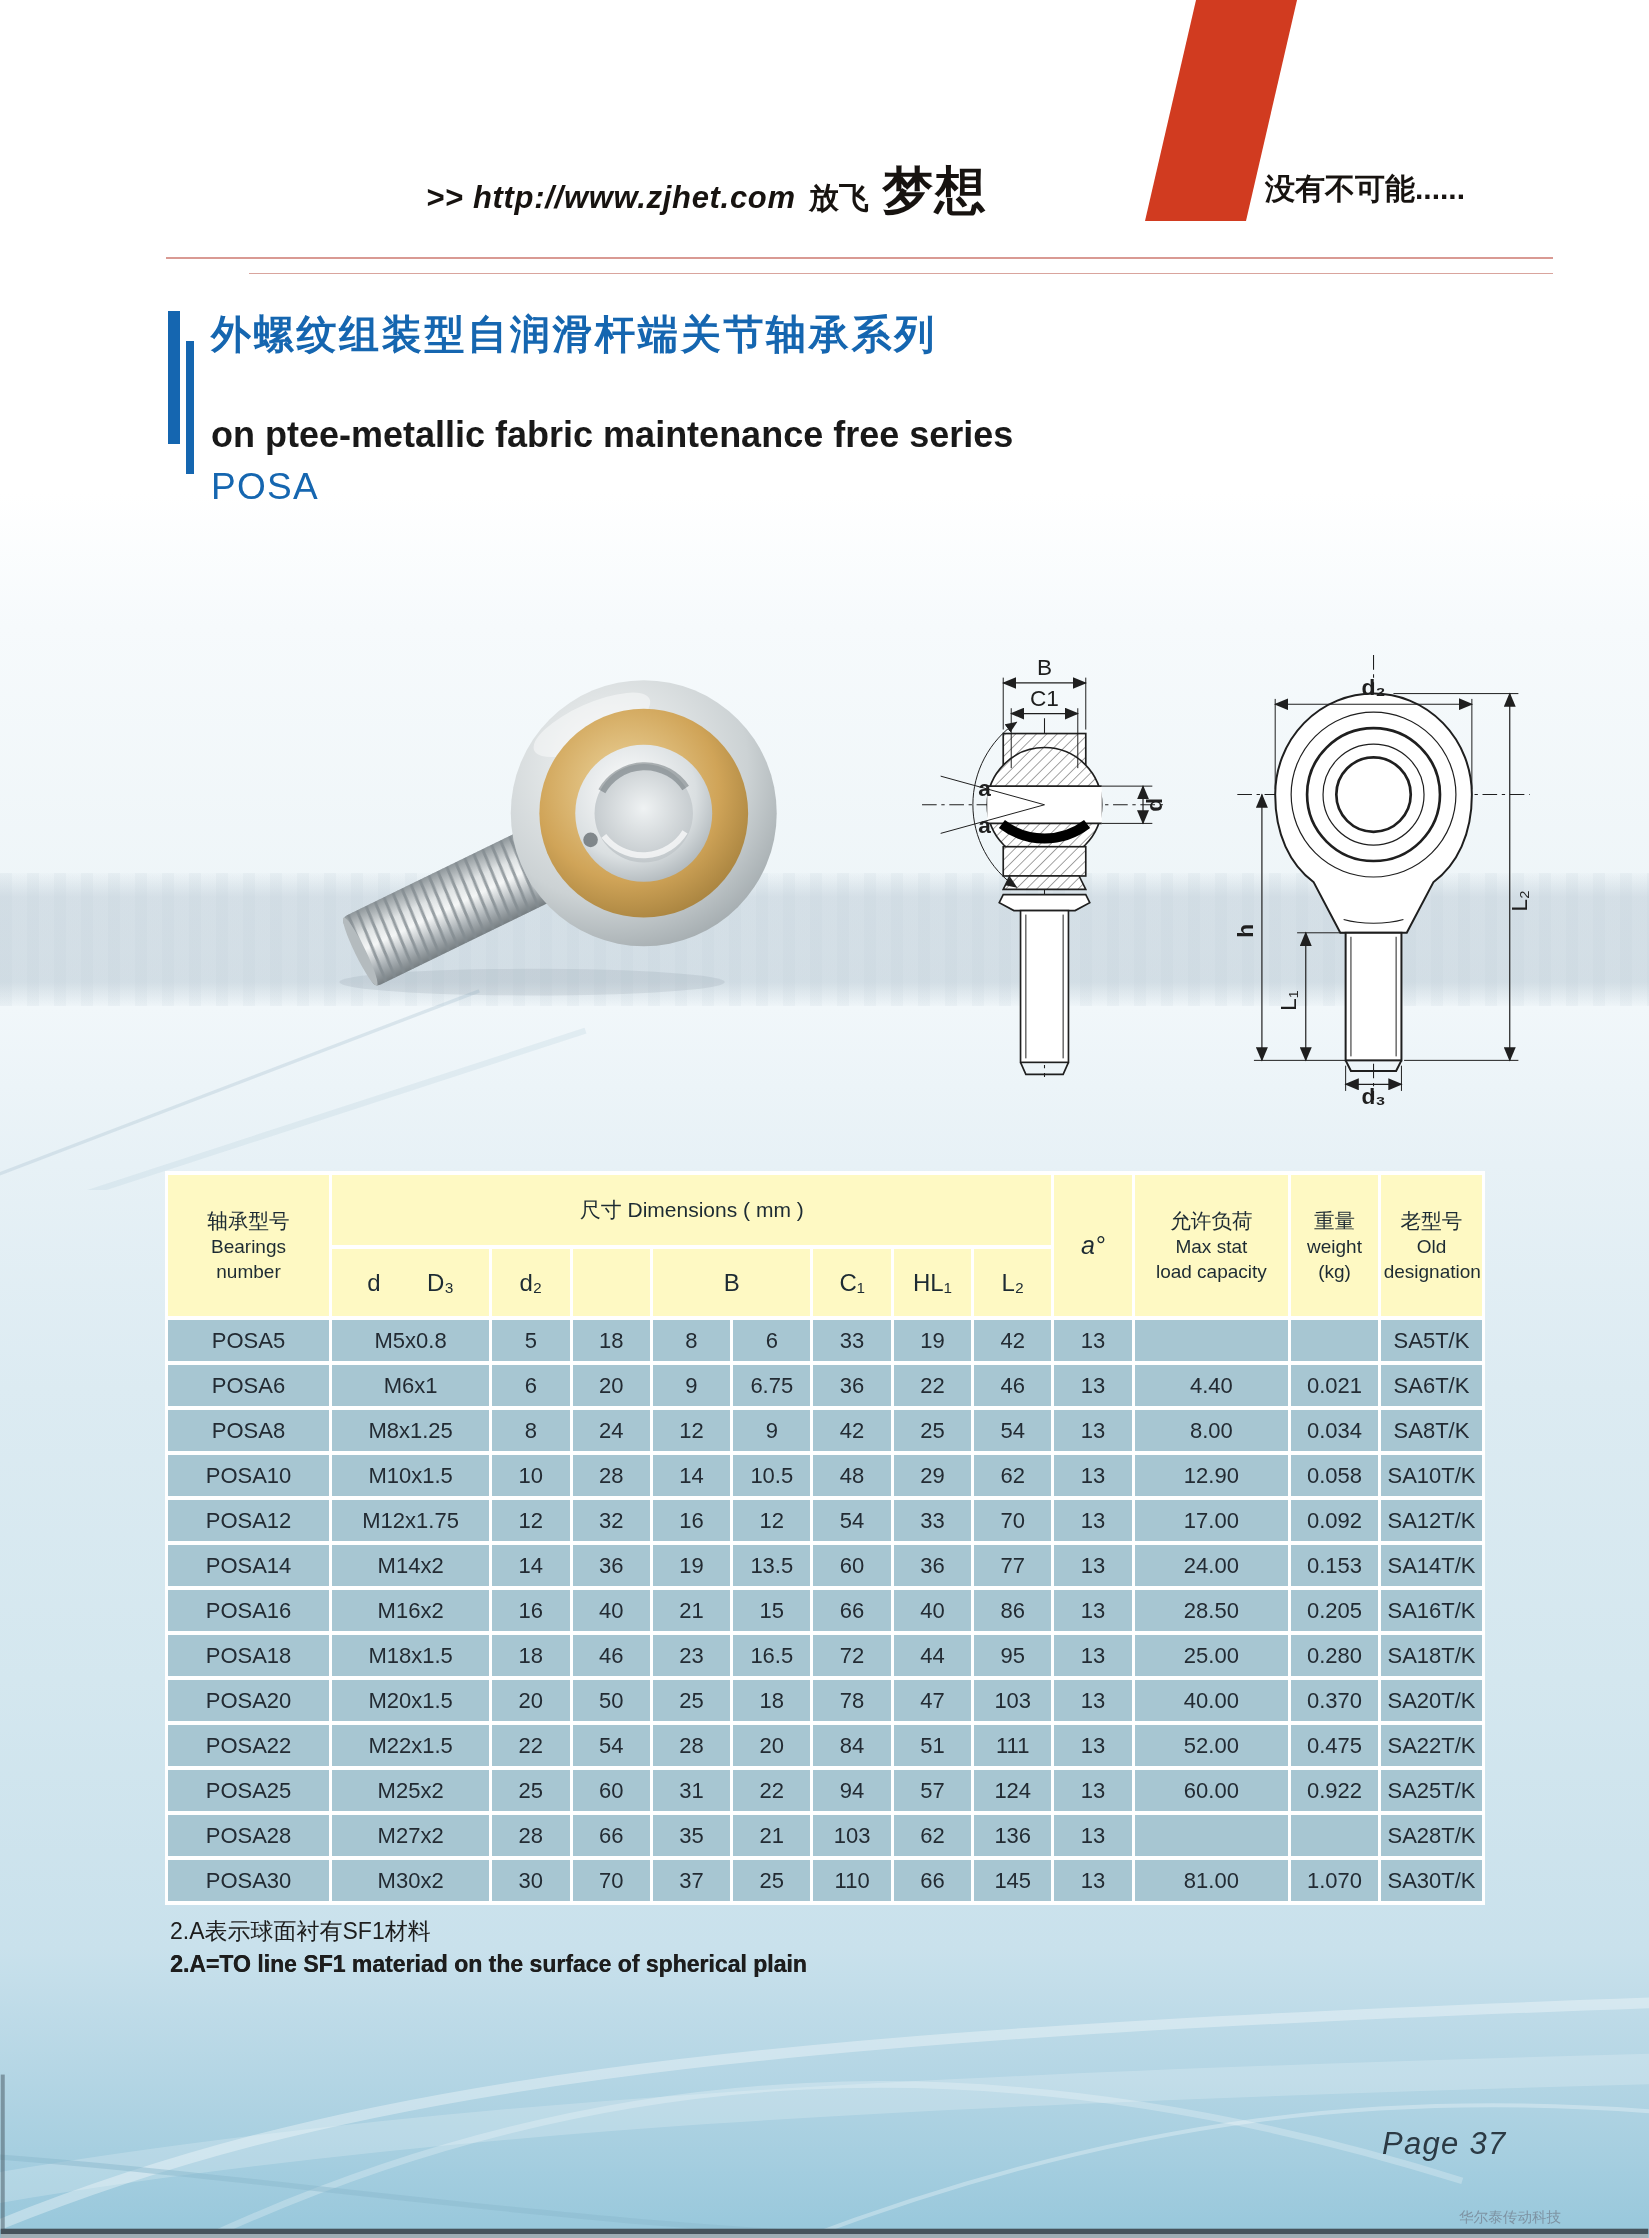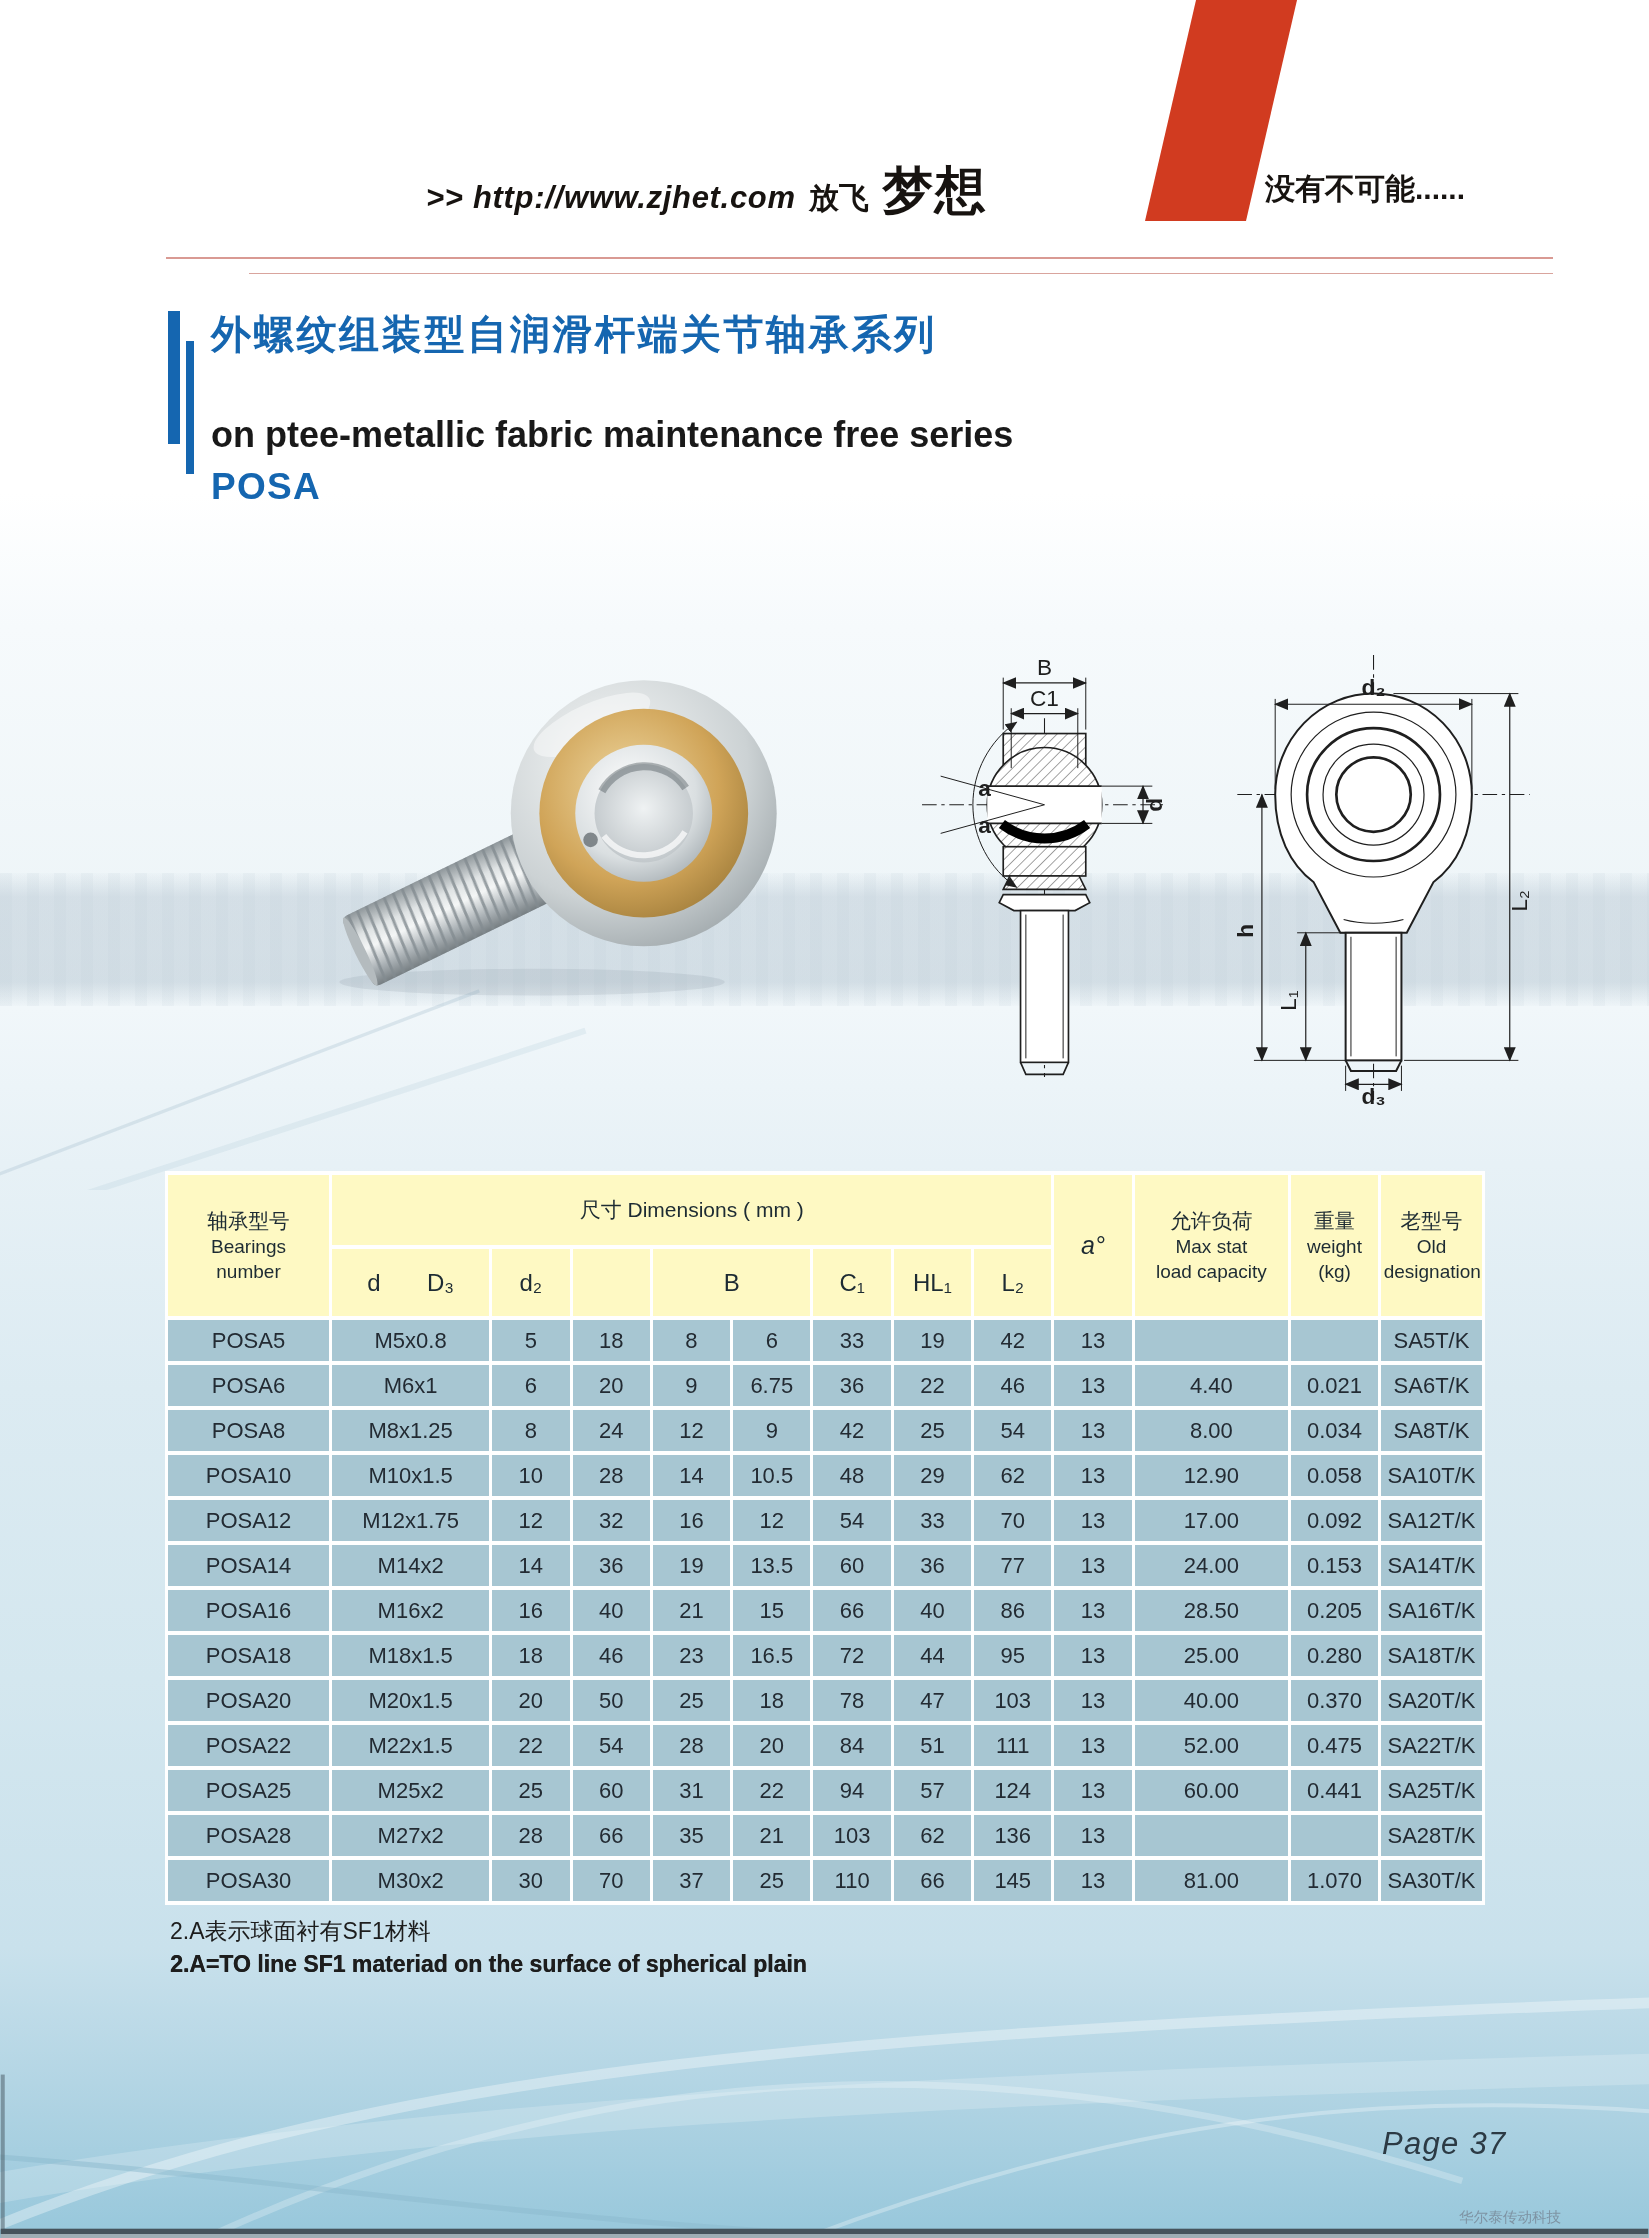--- a/index.html
+++ b/index.html
@@ -23,21 +23,21 @@
   .red-banner{position:absolute;left:1145px;top:0;width:101px;height:221px;background:#d13b20;transform:skewX(-13deg);transform-origin:bottom left;}
   .hdr-right{position:absolute;left:1265px;top:169px;font-size:30px;font-weight:bold;color:#171310;white-space:nowrap;}
   .rule1{position:absolute;left:166px;top:257px;width:1387px;height:2px;background:#d99a93;}
   .rule2{position:absolute;left:249px;top:273px;width:1304px;height:1.3px;background:#d9a49d;}
   
   .bar1{position:absolute;left:168px;top:311px;width:12px;height:133px;background:#1566b0;}
   .bar2{position:absolute;left:186px;top:341px;width:8px;height:133px;background:#1566b0;}
   .title-zh{position:absolute;left:211px;top:307px;font-size:40px;font-weight:bold;color:#1566b0;letter-spacing:2.7px;white-space:nowrap;}
   .title-en1{position:absolute;left:211px;top:364px;font-size:36px;font-weight:bold;color:#191919;white-space:nowrap;}
   .title-en2{position:absolute;left:211px;top:414px;font-size:36px;font-weight:bold;color:#191919;white-space:nowrap;text-align:center;}
-  .title-series{position:absolute;left:211px;top:466px;font-size:37px;font-weight:bold;color:#1566b0;letter-spacing:1.3px;}
+  .title-series{position:absolute;left:211px;top:466px;font-size:37px;font-weight:normal;color:#1566b0;letter-spacing:1.3px;}
   
   .noise-band{position:absolute;left:0;top:873px;width:1649px;height:133px;
     background:
       linear-gradient(180deg, rgba(193,207,217,0) 0%, rgba(190,204,215,.5) 18%, rgba(184,200,211,.5) 82%, rgba(193,207,217,0) 100%),
       repeating-linear-gradient(90deg, rgba(150,172,187,.10) 0 12px, rgba(212,224,232,.10) 12px 27px);}
   .mid-streaks,.bottom-waves{position:absolute;left:0;}
   .mid-streaks{top:951px;}
   .bottom-waves{top:1955px;}
   
   .photo{position:absolute;left:306px;top:668px;width:492px;height:333px;}
@@ -448,21 +448,21 @@
             <td>M25x2</td>
             <td>25</td>
             <td>60</td>
             <td>31</td>
             <td>22</td>
             <td>94</td>
             <td>57</td>
             <td>124</td>
             <td>13</td>
             <td>60.00</td>
-            <td>0.441</td>
+            <td>0.922</td>
             <td>SA25T/K</td>
           </tr>
           <tr>
             <td>POSA28</td>
             <td>M27x2</td>
             <td>28</td>
             <td>66</td>
             <td>35</td>
             <td>21</td>
             <td>103</td>

